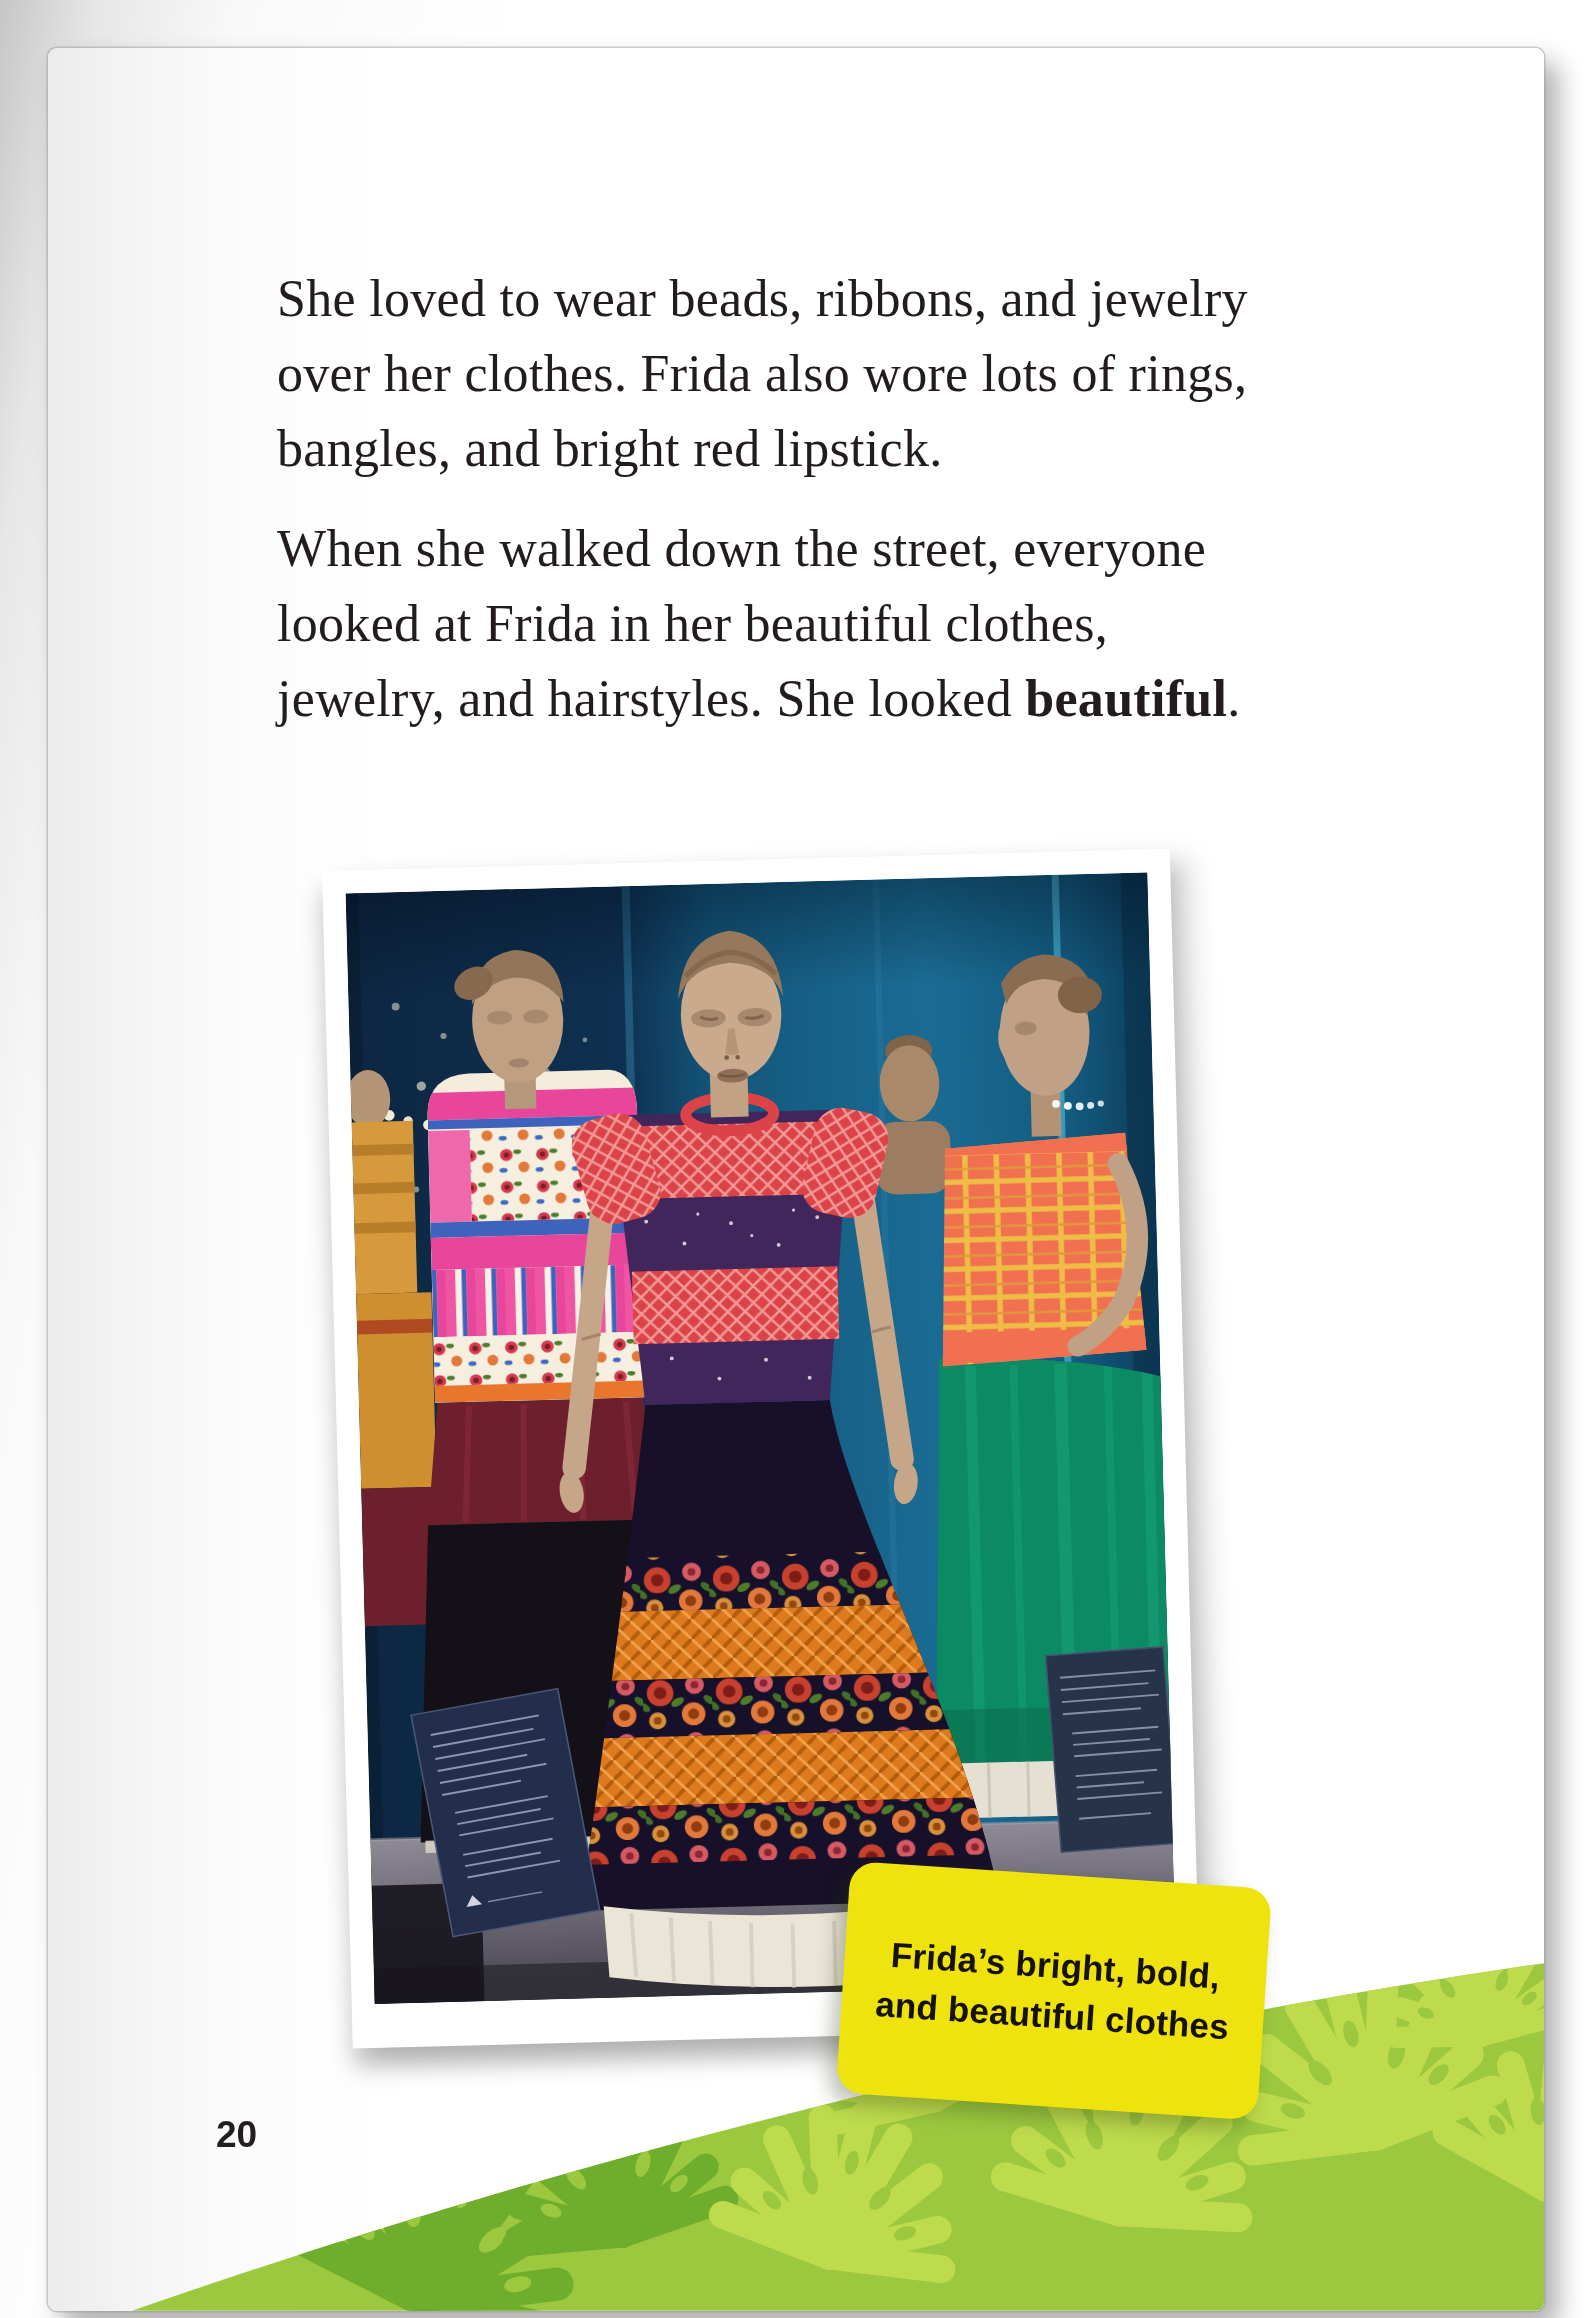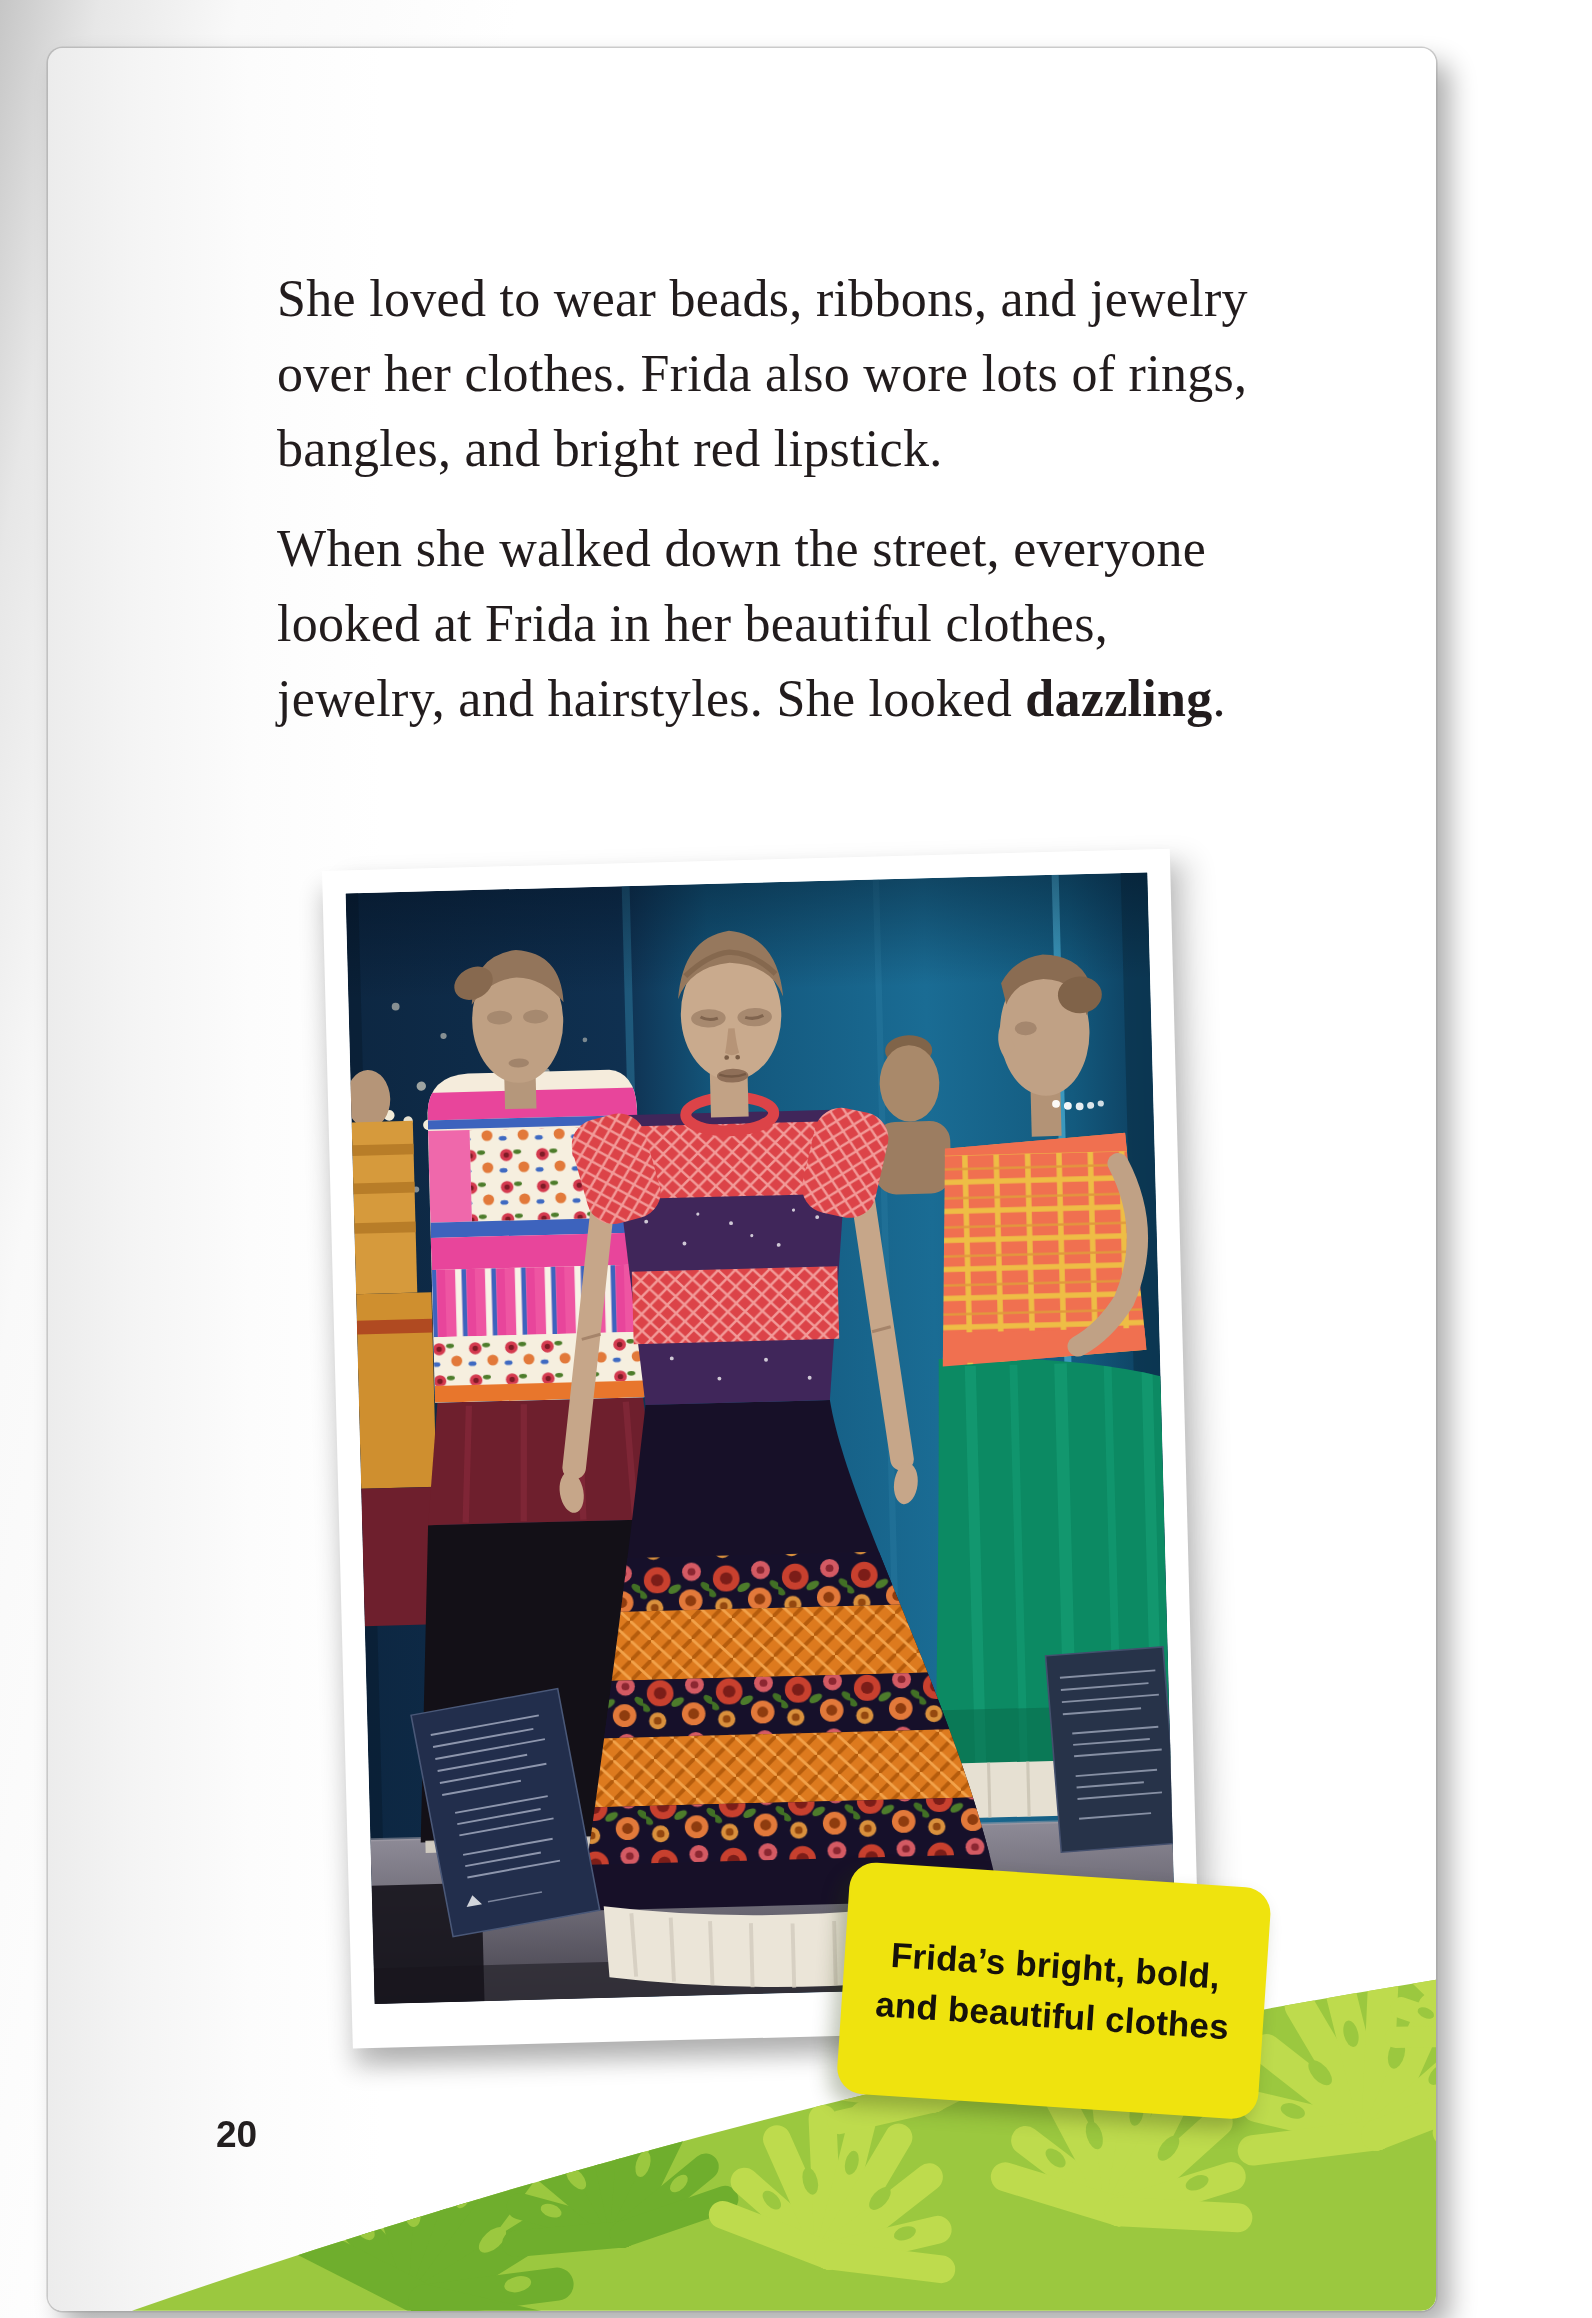--- a/index.html
+++ b/index.html
@@ -2,23 +2,23 @@
 <html style="font-size:12.4px"><head>
 <meta charset="utf-8">
 <style>
   html,body{margin:0;padding:0;}
   body{
     width:1593px;height:2319px;position:relative;overflow:hidden;
     background:linear-gradient(100deg,#c6c6c6 0%,#e7e7e7 5%,#f9f9f9 12%,#ffffff 26%);
     font-family:"Liberation Sans",sans-serif;
   }
   .page{
-    position:absolute;left:48px;top:48px;width:1388px;height:2263px;
+    position:absolute;left:48px;top:48px;width:1496px;height:2263px;
     background:linear-gradient(to right,#ececec 0px,#f5f5f5 93px,#fcfcfc 202px,#ffffff 334px);
-    border-radius:15px;
+    border-radius:9px;
     box-shadow:0 0 0 1.6px rgba(150,150,150,.45), 14px 15.6px 26.4px rgba(0,0,0,.32);
     overflow:hidden;
   }
   .para{
     position:absolute;font-family:"Liberation Serif",serif;font-size:52px;line-height:75px;
     color:#221c1d;white-space:pre-line;letter-spacing:0.3px;
   }
   .p1{left:229px;top:213px;}
   .p2{left:229px;top:463px;}
   .para b{font-weight:bold;}
@@ -51,21 +51,21 @@
 </head>
 <body>
 
 <div class="page">
 
   <div class="para p1">She loved to wear beads, ribbons, and jewelry
 over her clothes. Frida also wore lots of rings,
 bangles, and bright red lipstick.</div>
   <div class="para p2"><span>When she walked down the street, everyone
 looked at Frida in her beautiful clothes,
-jewelry, and hairstyles. She looked </span><b>dazzling</b><span>.</span></div>
+jewelry, and hairstyles. She looked </span><b>beautiful</b><span>.</span></div>
 
   <svg class="band" viewBox="0 0 1924 560" aria-hidden="true">
     <defs>
       <clipPath id="bandClip">
           <path d="M108 560 Q1016 245 1924 113 L1924 560 Z"></path>
         </clipPath>
       <g id="mleaf">
         <g stroke="currentColor" stroke-width="34" stroke-linecap="round" fill="none">
           <path d="M0 55 L-122 -8"></path>
             <path d="M0 55 L-96 -68"></path>

